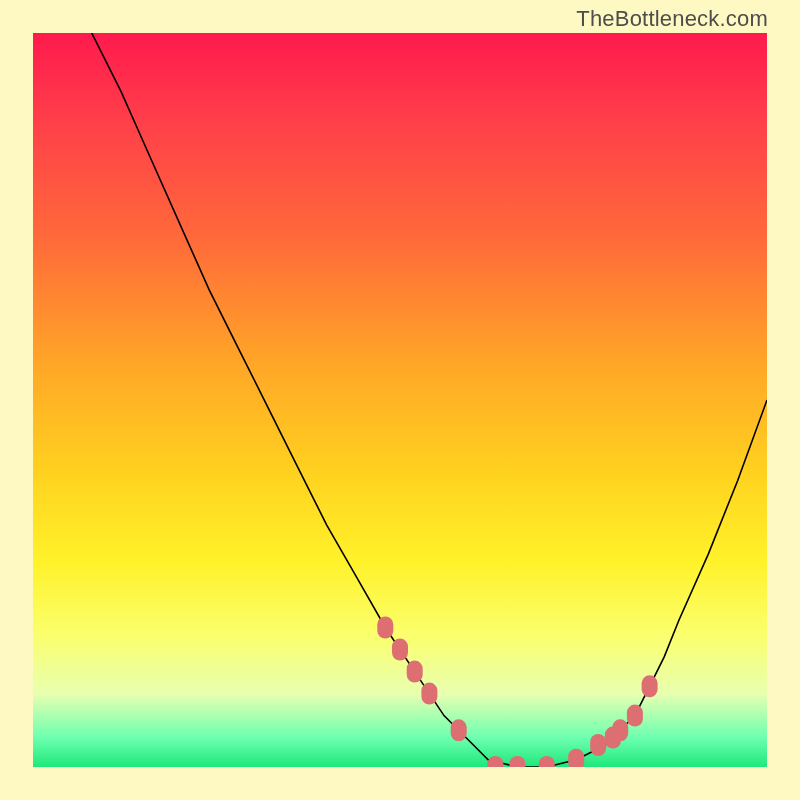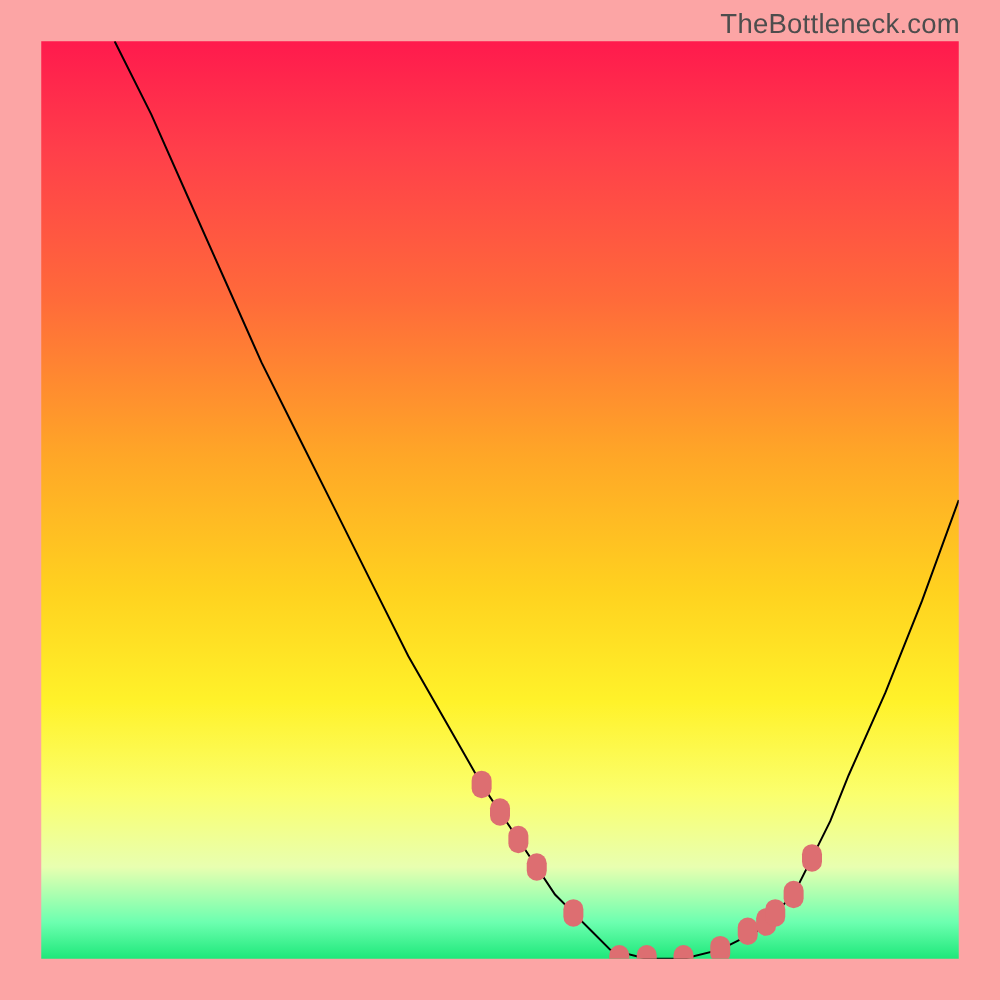--- a/index.html
+++ b/index.html
@@ -8,21 +8,21 @@
     width: 800px;
     height: 800px;
     background: #000000;
     overflow: hidden;
     font-family: Arial, Helvetica, sans-serif;
   }
   .stage {
     position: relative;
     width: 800px;
     height: 800px;
-    background: #fca5a5;
+    background: #fef9c3;
   }
   .plot-area {
     position: absolute;
     left: 33px;
     top: 33px;
     width: 734px;
     height: 734px;
     
     background: linear-gradient(
       to bottom,

